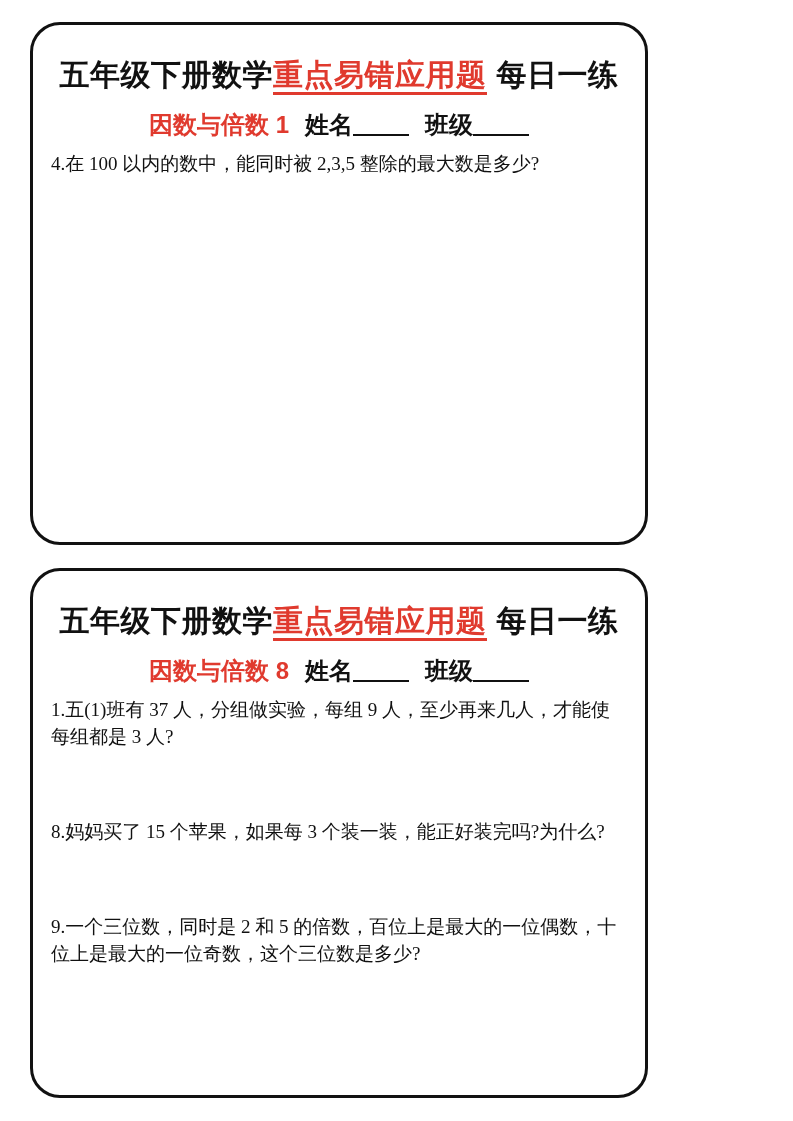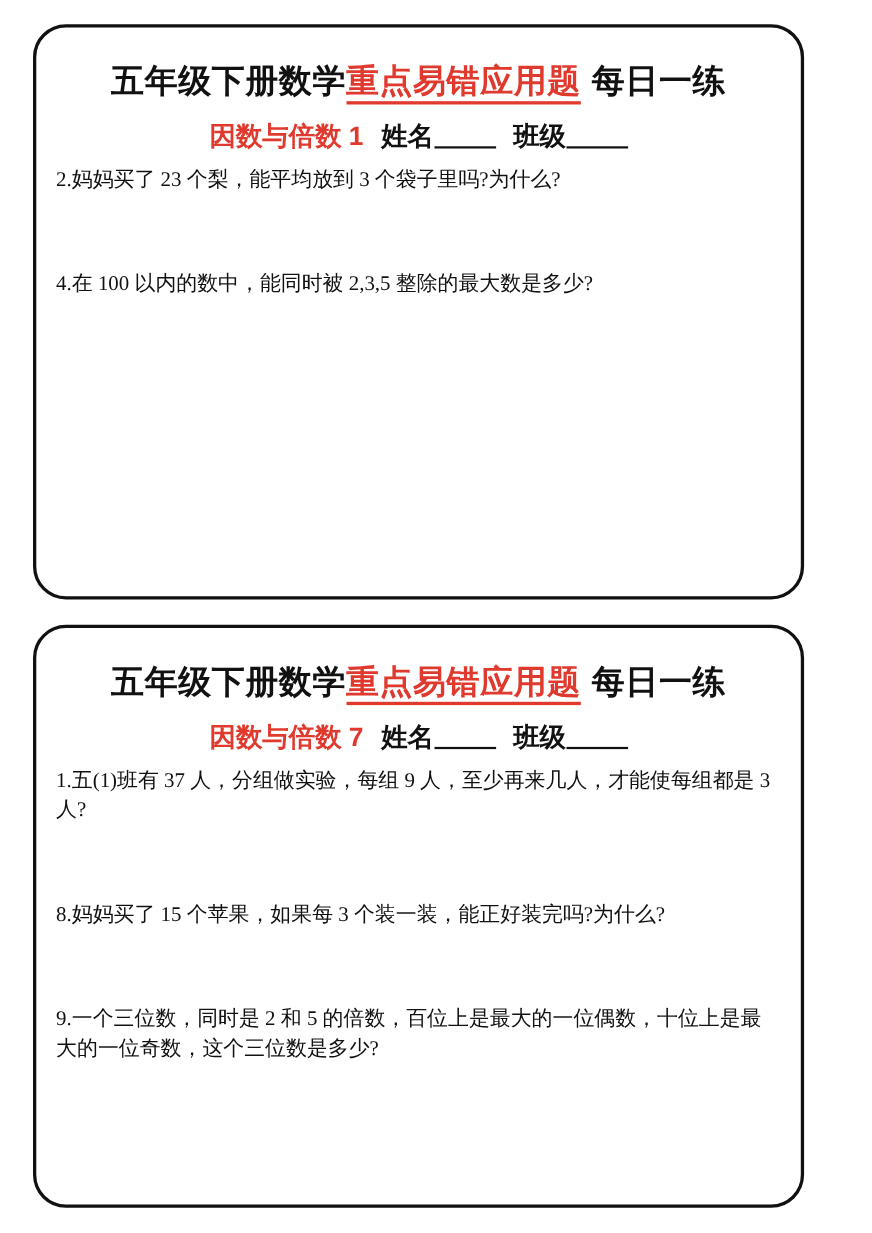--- a/index.html
+++ b/index.html
@@ -10,21 +10,21 @@
   body {
     position: relative;
     width: 793px;
     height: 1121px;
     font-family: "Liberation Serif", "DejaVu Serif", serif;
     color: #111111;
   }
   .panel {
     position: absolute;
     left: 30px;
-    width: 701px;
+    width: 618px;
     box-sizing: border-box;
     border: 3px solid #111111;
     border-radius: 30px;
     background: #ffffff;
     padding: 12px 16px 0 16px;
     overflow: hidden;
   }
   .panel-1 { top: 22px;  height: 523px; }
   .panel-2 { top: 568px; height: 530px; }
 
@@ -82,28 +82,27 @@
 </style>
 </head>
 <body>
 
 <section class="panel panel-1">
   <h1 class="title"><span>五年级下册数学</span><span class="seg-red">重点易错应用题</span><span class="seg-right">每日一练</span></h1>
 
   <div class="subtitle"><span class="sub-red">因数与倍数 1</span><span class="field-label">姓名</span><span class="blank-line"></span><span class="field-label">班级</span><span class="blank-line last"></span></div>
 
   <div class="questions">
-    <p class="question">2.妈妈买了 23 个梨，能平均放到 3 个袋子里吗?为什么?</p>
     <p class="question">4.在 100 以内的数中，能同时被 2,3,5 整除的最大数是多少?</p>
   </div>
 </section>
 
 <section class="panel panel-2">
   <h1 class="title"><span>五年级下册数学</span><span class="seg-red">重点易错应用题</span><span class="seg-right">每日一练</span></h1>
 
-  <div class="subtitle"><span class="sub-red">因数与倍数 7</span><span class="field-label">姓名</span><span class="blank-line"></span><span class="field-label">班级</span><span class="blank-line last"></span></div>
+  <div class="subtitle"><span class="sub-red">因数与倍数 8</span><span class="field-label">姓名</span><span class="blank-line"></span><span class="field-label">班级</span><span class="blank-line last"></span></div>
 
   <div class="questions">
     <p class="question">1.五(1)班有 37 人，分组做实验，每组 9 人，至少再来几人，才能使每组都是 3 人?</p>
     <p class="question">8.妈妈买了 15 个苹果，如果每 3 个装一装，能正好装完吗?为什么?</p>
     <p class="question">9.一个三位数，同时是 2 和 5 的倍数，百位上是最大的一位偶数，十位上是最大的一位奇数，这个三位数是多少?</p>
   </div>
 </section>
 
 </body></html>

